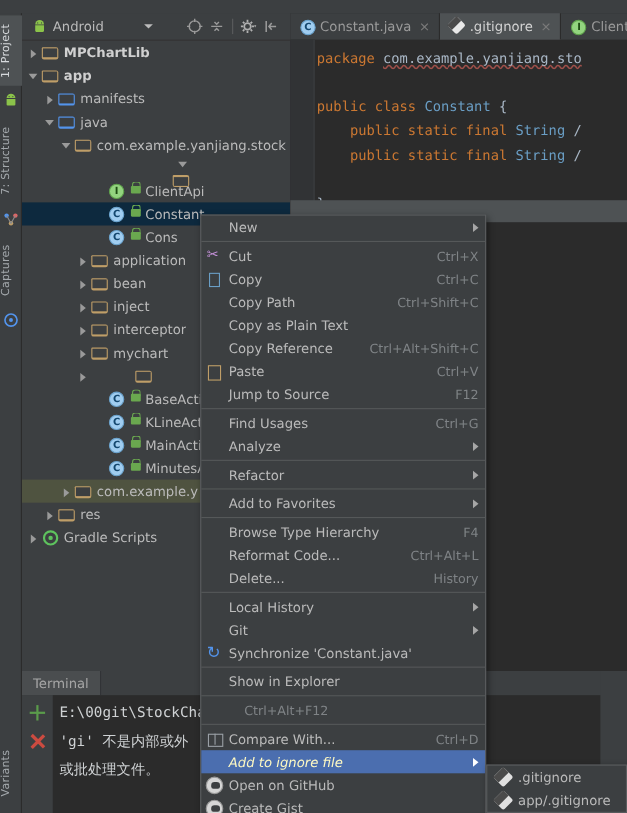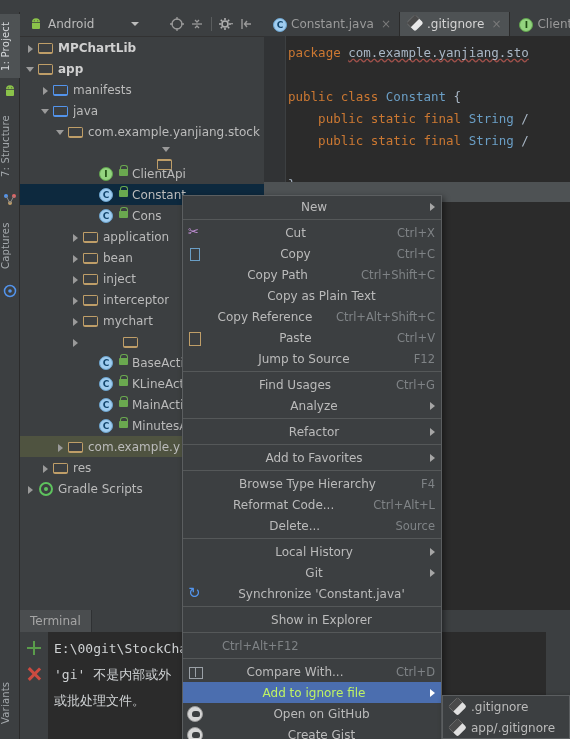--- a/index.html
+++ b/index.html
@@ -193,23 +193,23 @@
   
   .ctxmenu {
     position: absolute; left: 182px; top: 183px; width: 260px;
     background: #3c3f41; border: 1px solid #5b5e60;
     box-shadow: 2px 2px 6px rgba(0,0,0,.45); z-index: 50;
   }
   .mi {
     display: flex; align-items: center; height: 21px; padding: 0 6px 0 4px;
     font-size: 12px; color: #bbbbbb; position: relative;
   }
-  .mi.hl { background: #4b6eaf; color: #bef264; }
+  .mi.hl { background: #4b6eaf; color: #fef9c3; font-style: italic; }
   .mi .mico { width: 16px; height: 16px; flex: 0 0 16px; margin-right: 5px; position: relative; }
-  .mi .mtext { flex: 1; white-space: nowrap; text-align: center; }
+  .mi .mtext { flex: 1; white-space: nowrap; }
   .mi .macc { color: #7f8386; font-size: 11.5px; margin-left: 14px; white-space: nowrap; }
   .mi .arrow {
     width: 0; height: 0; margin-left: 10px;
     border-top: 4px solid transparent; border-bottom: 4px solid transparent;
     border-left: 5px solid #a6a6a6;
   }
   .mi.hl .arrow { border-left-color: #ffffff; }
   .msep { height: 1px; background: #555859; margin: 2px 0; }
 
   
@@ -596,21 +596,21 @@
         <span class="macc">F4</span>
       </div>
       <div class="mi">
         <span class="mico"></span>
         <span class="mtext">Reformat Code...</span>
         <span class="macc">Ctrl+Alt+L</span>
       </div>
       <div class="mi">
         <span class="mico"></span>
         <span class="mtext">Delete...</span>
-        <span class="macc">Source</span>
+        <span class="macc">History</span>
       </div>
       <div class="msep"></div>
       <div class="mi">
         <span class="mico"></span>
         <span class="mtext">Local History</span>
         <span class="arrow"></span>
       </div>
       <div class="mi">
         <span class="mico"></span>
         <span class="mtext">Git</span>

